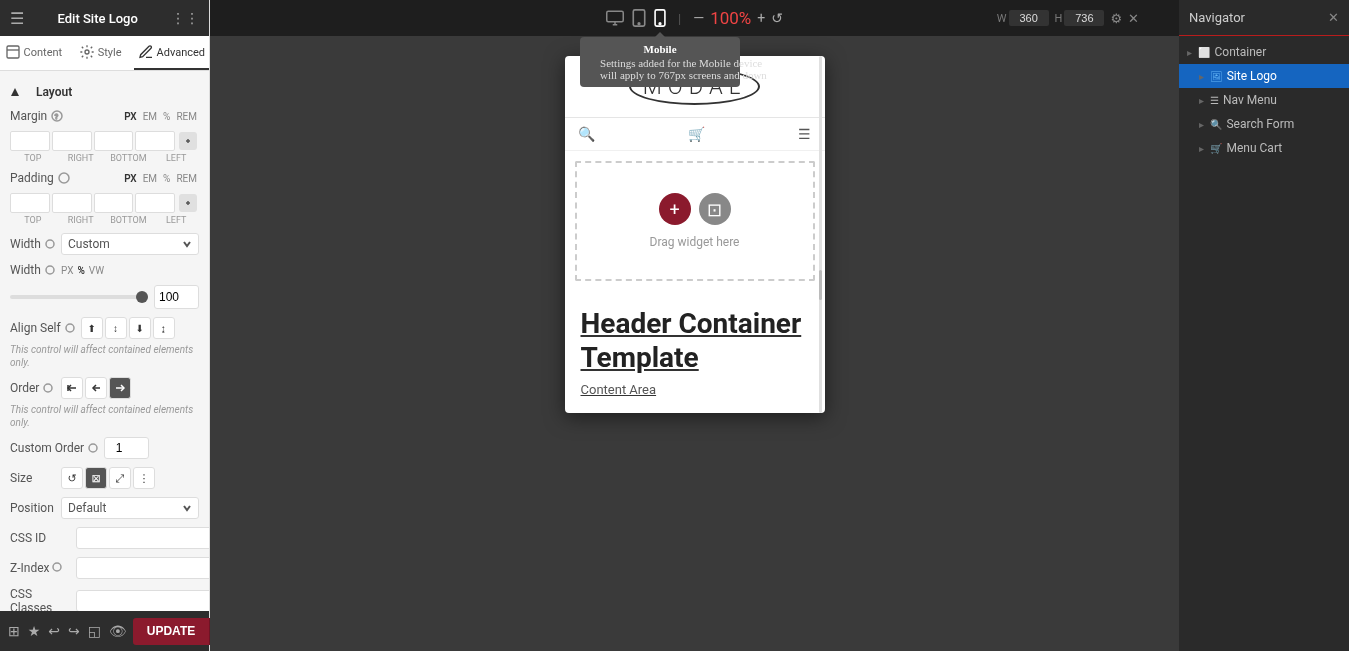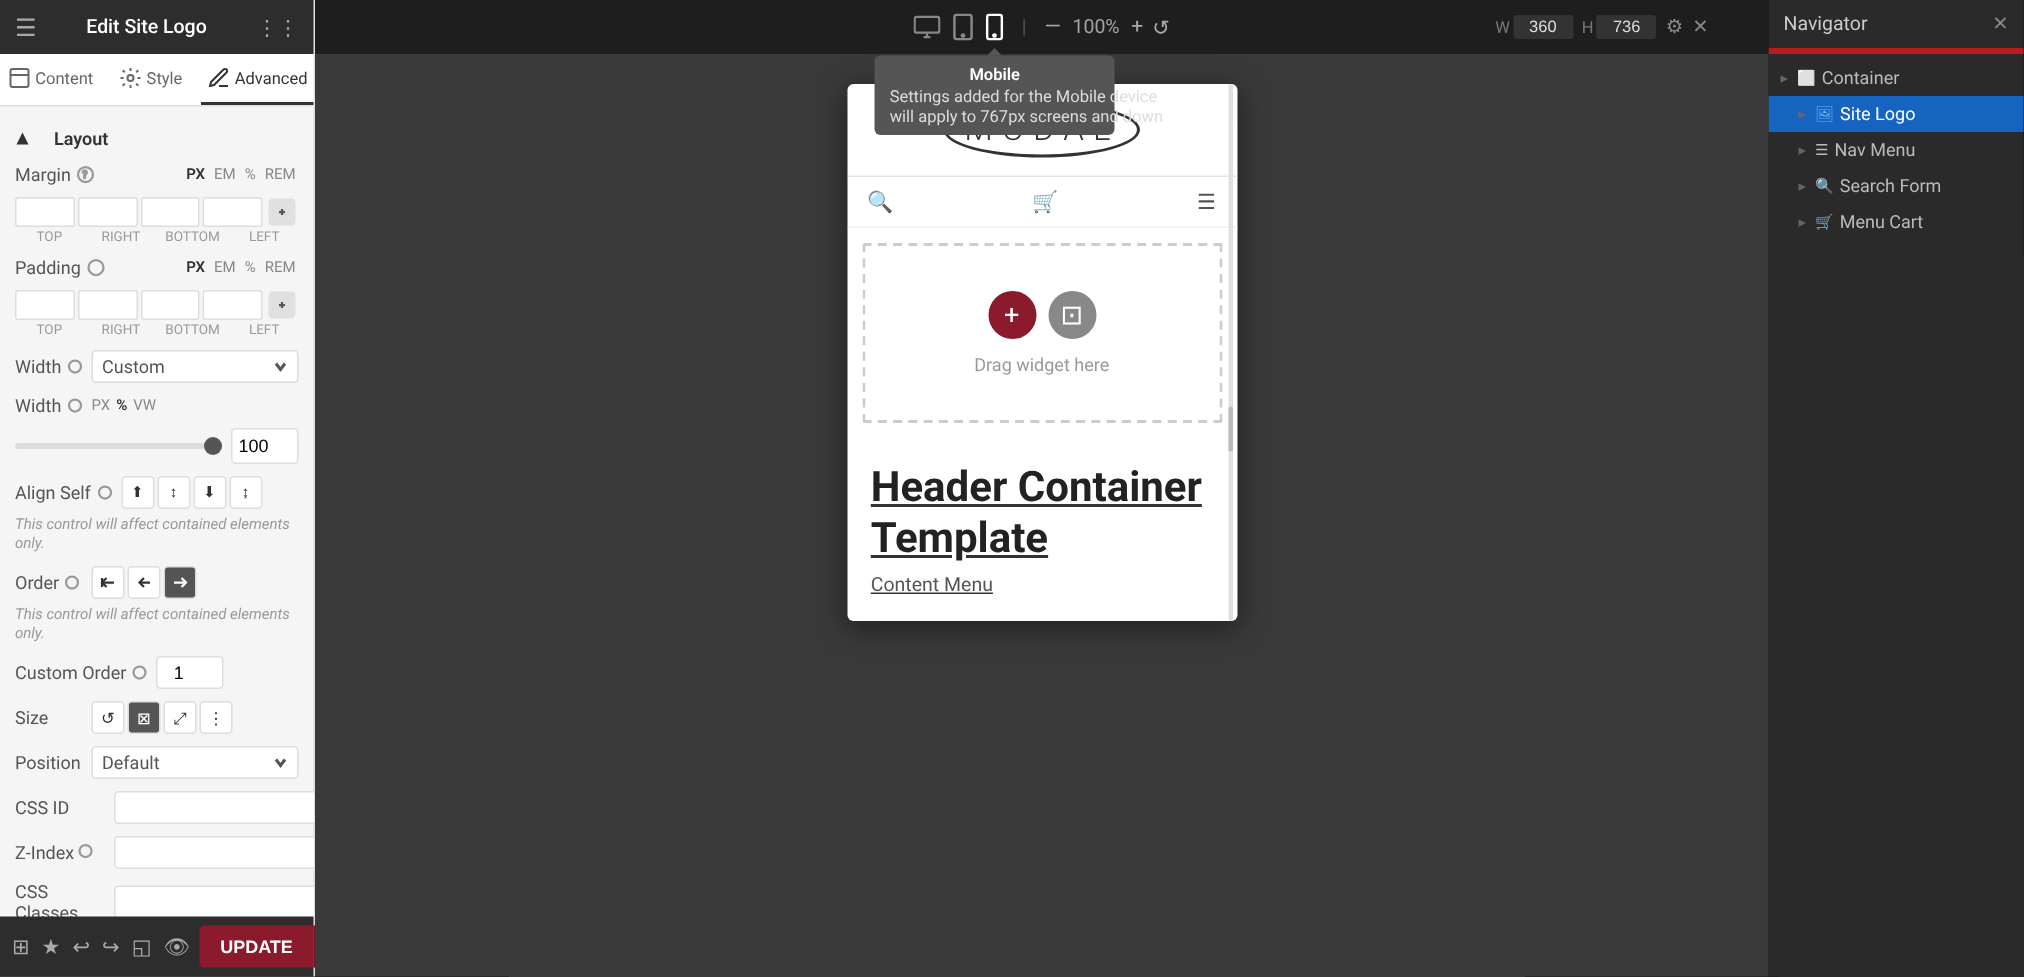--- a/index.html
+++ b/index.html
@@ -78,30 +78,30 @@
     .update-btn { background: #8b1a2d; color: #fff; border: none; padding: 6px 14px; border-radius: 3px; font-size: 12px; font-weight: 600; cursor: pointer; display: flex; align-items: center; gap: 4px; }
     .update-plus { background: #6d1424; padding: 6px 8px; border-radius: 0 3px 3px 0; cursor: pointer; color: #fff; }
 
     
     .top-bar { position: absolute; top: 0; left: 210px; right: 170px; height: 36px; background: #1e1e1e; display: flex; align-items: center; justify-content: center; gap: 8px; z-index: 10; }
     .device-btn { color: #888; cursor: pointer; display: flex; align-items: center; }
     .device-btn.active { color: #fff; }
     .device-separator { color: #555; margin: 0 4px; }
     .zoom-controls { display: flex; align-items: center; gap: 6px; color: #aaa; font-size: 12px; }
     .zoom-btn { cursor: pointer; color: #aaa; font-size: 14px; }
-    .zoom-value { color: #a3a3a3; font-size: 13px; min-width: 35px; text-align: center; }
+    .zoom-value { color: #ef4444; font-size: 17px; min-width: 35px; text-align: center; }
     .wh-input { display: flex; align-items: center; gap: 2px; color: #aaa; font-size: 11px; }
     .wh-input span { color: #777; }
     .wh-input input { width: 40px; background: #333; border: none; color: #ddd; font-size: 11px; padding: 2px 4px; text-align: center; border-radius: 2px; }
 
     
     .main-area { position: absolute; left: 210px; right: 170px; top: 36px; bottom: 0; background: #3a3a3a; display: flex; align-items: flex-start; justify-content: center; padding-top: 20px; overflow: hidden; }
     
     
-    .tooltip { position: absolute; top: 36px; left: 50%; transform: translateX(-50%); background: #555; color: #fff; font-size: 11px; padding: 6px 10px; border-radius: 4px; text-align: center; z-index: 100; white-space: nowrap; }
+    .tooltip { position: absolute; top: 36px; left: 50%; transform: translateX(-50%); background: #555; color: #fff; font-size: 11px; padding: 6px 20px; border-radius: 4px; text-align: center; z-index: 100; white-space: nowrap; font-family: Liberation Serif, serif; }
     .tooltip::before { content: ''; position: absolute; top: -5px; left: 50%; transform: translateX(-50%); border: 5px solid transparent; border-bottom-color: #555; border-top: none; }
     .tooltip-title { font-weight: 600; margin-bottom: 2px; }
     .tooltip-body { font-weight: 400; color: #ddd; }
 
     
     .mobile-frame { width: 260px; background: #fff; border-radius: 4px; overflow: hidden; box-shadow: 0 4px 20px rgba(0,0,0,0.5); position: relative; }
     
     
     .site-header { border-bottom: 1px solid #e5e5e5; padding: 12px 16px; display: flex; align-items: center; justify-content: center; }
     .site-logo-text { font-size: 22px; font-weight: 300; letter-spacing: 6px; color: #333; border: 2px solid #333; border-radius: 50%; padding: 4px 12px; }
@@ -121,21 +121,21 @@
     .content-heading { font-size: 28px; font-weight: 700; color: #222; line-height: 1.2; margin-bottom: 8px; }
     .content-sub { font-size: 13px; color: #555; }
 
     
     .mobile-scrollbar { position: absolute; right: 2px; top: 0; bottom: 0; width: 4px; display: flex; align-items: center; }
     .scrollbar-track { width: 3px; height: 100%; background: #e0e0e0; border-radius: 2px; position: relative; }
     .scrollbar-thumb { position: absolute; top: 60%; width: 3px; height: 30px; background: #bbb; border-radius: 2px; }
 
     
     .right-panel { width: 170px; background: #2a2a2a; flex-shrink: 0; display: flex; flex-direction: column; }
-    .right-panel-header { display: flex; align-items: center; justify-content: space-between; padding: 0 10px; height: 36px; color: #ccc; font-size: 13px; border-bottom: 4px solid #b91c1c; }
+    .right-panel-header { display: flex; align-items: center; justify-content: space-between; padding: 0 10px; height: 36px; color: #ccc; font-size: 13px; border-bottom: 1px solid #b91c1c; }
     .nav-tree { padding: 4px 0; }
     .nav-item { display: flex; align-items: center; gap: 4px; padding: 5px 8px; cursor: pointer; font-size: 12px; color: #bbb; }
     .nav-item.active { background: #1565c0; color: #fff; }
     .nav-item.active .nav-item-icon { color: #64b5f6; }
     .nav-indent { padding-left: 20px; }
     .nav-item-icon { font-size: 10px; }
     .nav-arrow { color: #666; font-size: 10px; margin-right: 2px; }
     .nav-item-label { font-size: 12px; }
 
     input[type=range] { -webkit-appearance: none; background: #ddd; border-radius: 2px; height: 3px; outline: none; }
@@ -476,21 +476,21 @@
       <div class="drop-zone">
         <div class="drop-zone-btns">
           <div class="drop-btn add">+</div>
           <div class="drop-btn handle">⊡</div>
         </div>
         <span class="drop-text">Drag widget here</span>
       </div>
 
       <div class="content-area">
         <div class="content-heading">Header Container Template</div>
-        <div class="content-sub">Content Menu</div>
+        <div class="content-sub">Content Area</div>
       </div>
 
       <div class="mobile-scrollbar">
         <div class="scrollbar-track">
           <div class="scrollbar-thumb"></div>
         </div>
       </div>
     </div>
   </div>
 </div>

